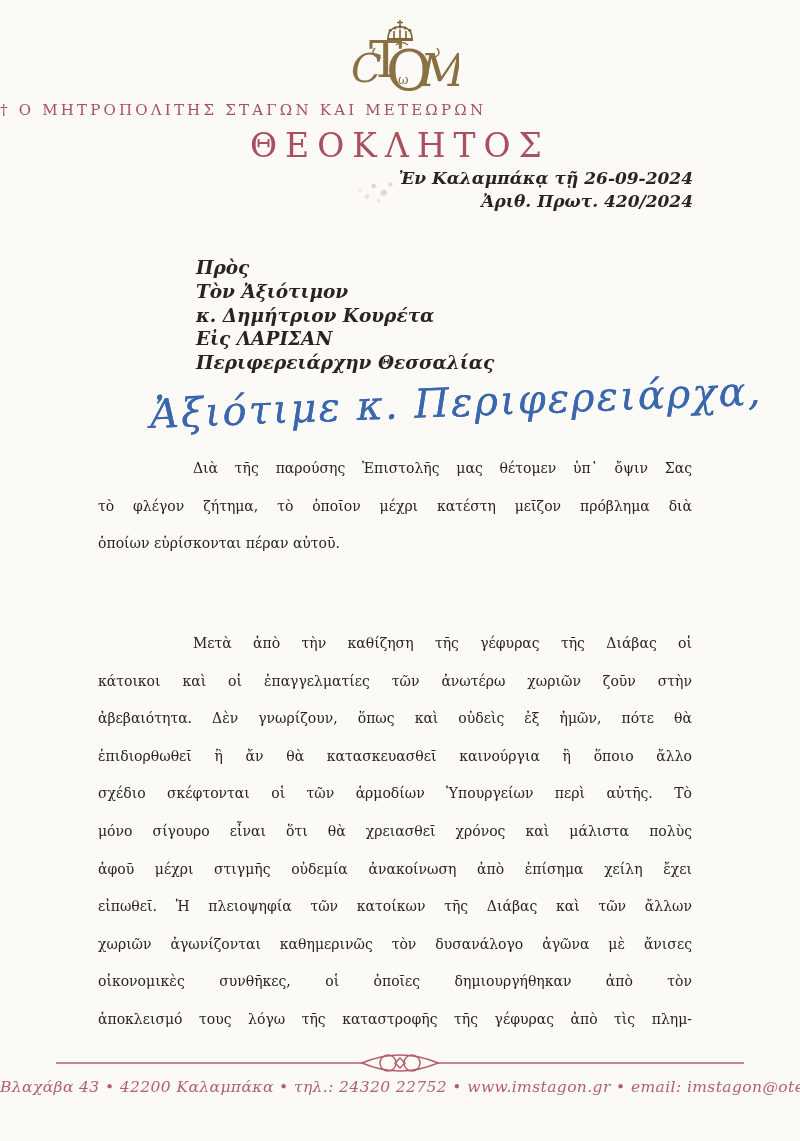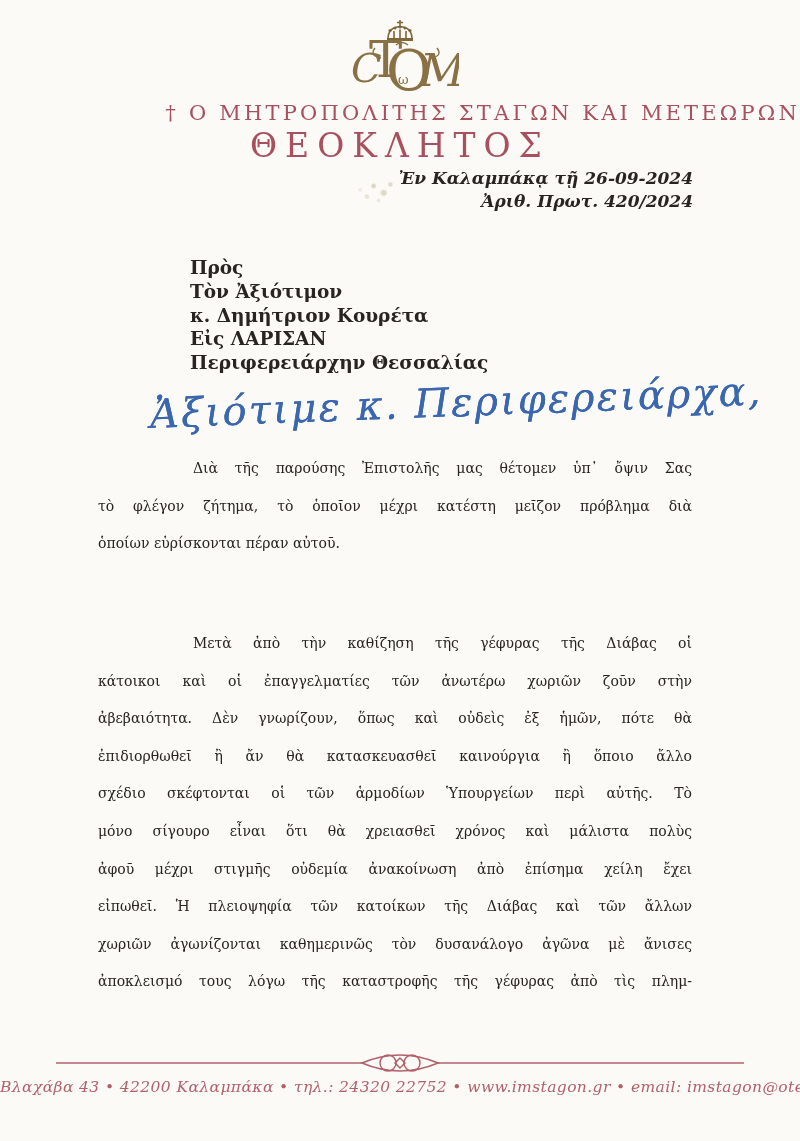--- a/index.html
+++ b/index.html
@@ -5,43 +5,43 @@
   html,body{margin:0;padding:0;}
   .page{
     position:relative;width:800px;height:1141px;overflow:hidden;
     background:#fbfaf6;
     font-family:"DejaVu Serif","Liberation Serif",serif;
     color:#272422;
   }
   
   .emblem{position:absolute;left:341px;top:18px;width:118px;height:80px;}
   .hdr1{
-    position:absolute;left:0;top:101px;width:100%;text-align:right;
-    color:#a9505f;font-size:21px;font-weight:500;letter-spacing:3.2px;white-space:nowrap;
+    position:absolute;left:0;top:101px;width:100%;text-align:left;
+    color:#a9505f;font-size:15px;font-weight:500;letter-spacing:3.2px;white-space:nowrap;
   }
   .hdr2{
     position:absolute;left:0;top:126px;width:100%;text-align:center;
     color:#a9505f;font-size:33px;font-weight:500;letter-spacing:8px;white-space:nowrap;
   }
   .stain{
     position:absolute;left:335px;top:170px;width:84px;height:38px;opacity:.55;
     background-image:
       radial-gradient(circle at 46% 42%, rgba(150,128,70,.55) 0 1.5px, transparent 3px),
       radial-gradient(circle at 58% 60%, rgba(150,128,70,.5) 0 2px, transparent 4px),
       radial-gradient(circle at 38% 70%, rgba(165,145,90,.4) 0 1.5px, transparent 3px),
       radial-gradient(circle at 66% 38%, rgba(150,128,70,.45) 0 1.5px, transparent 3px),
       radial-gradient(circle at 52% 80%, rgba(165,145,90,.35) 0 1px, transparent 2.5px),
       radial-gradient(circle at 30% 52%, rgba(165,145,90,.3) 0 1px, transparent 2.5px);
   }
   .meta{
     position:absolute;right:107px;top:167px;text-align:right;
     font-style:italic;font-weight:600;font-size:17px;line-height:23px;white-space:nowrap;
   }
   
-  .recipient{position:absolute;left:190px;top:256px;}
+  .recipient{position:absolute;left:196px;top:256px;font-style:italic;}
   .rline{font-weight:700;font-size:18.5px;line-height:23.8px;white-space:nowrap;}
   
   .salutation{
     position:absolute;left:150px;top:391px;width:560px;
     color:#3b67ae;font-style:italic;font-weight:500;font-size:40px;letter-spacing:2px;
     transform:rotate(-2.2deg);transform-origin:left center;white-space:nowrap;
     text-shadow:0 0 .5px #3b67ae;
   }
   
   .para{position:absolute;left:98px;width:594px;}
@@ -119,20 +119,21 @@
   <div class="para para2">
       <div class="bline">Μετὰ ἀπὸ τὴν καθίζηση τῆς γέφυρας τῆς Διάβας οἱ</div>
       <div class="bline">κάτοικοι καὶ οἱ ἐπαγγελματίες τῶν ἀνωτέρω χωριῶν ζοῦν στὴν</div>
       <div class="bline">ἀβεβαιότητα. Δὲν γνωρίζουν, ὅπως καὶ οὐδεὶς ἐξ ἡμῶν, πότε θὰ</div>
       <div class="bline">ἐπιδιορθωθεῖ ἢ ἄν θὰ κατασκευασθεῖ καινούργια ἢ ὅποιο ἄλλο</div>
       <div class="bline">σχέδιο σκέφτονται οἱ τῶν ἁρμοδίων Ὑπουργείων περὶ αὐτῆς. Τὸ</div>
       <div class="bline">μόνο σίγουρο εἶναι ὅτι θὰ χρειασθεῖ χρόνος καὶ μάλιστα πολὺς</div>
       <div class="bline">ἀφοῦ μέχρι στιγμῆς οὐδεμία ἀνακοίνωση ἀπὸ ἐπίσημα χείλη ἔχει</div>
       <div class="bline">εἰπωθεῖ. Ἡ πλειοψηφία τῶν κατοίκων τῆς Διάβας καὶ τῶν ἄλλων</div>
       <div class="bline">χωριῶν ἀγωνίζονται καθημερινῶς τὸν δυσανάλογο ἀγῶνα μὲ ἄνισες</div>
+      <div class="bline">οἰκονομικὲς συνθῆκες, οἱ ὁποῖες δημιουργήθηκαν ἀπὸ τὸν</div>
       <div class="bline">ἀποκλεισμό τους λόγω τῆς καταστροφῆς τῆς γέφυρας ἀπὸ τὶς πλημ-</div>
     </div>
 
   <svg class="footer-orn" viewBox="0 0 800 28">
     <g stroke="#b2606b" fill="none" stroke-width="1.5">
       <line x1="56" y1="14" x2="362" y2="14"></line>
       <line x1="438" y1="14" x2="744" y2="14"></line>
       <path d="M362 14 Q400 -2 438 14 Q400 30 362 14 Z"></path>
       <circle cx="388" cy="14" r="8"></circle>
       <circle cx="412" cy="14" r="8"></circle>

